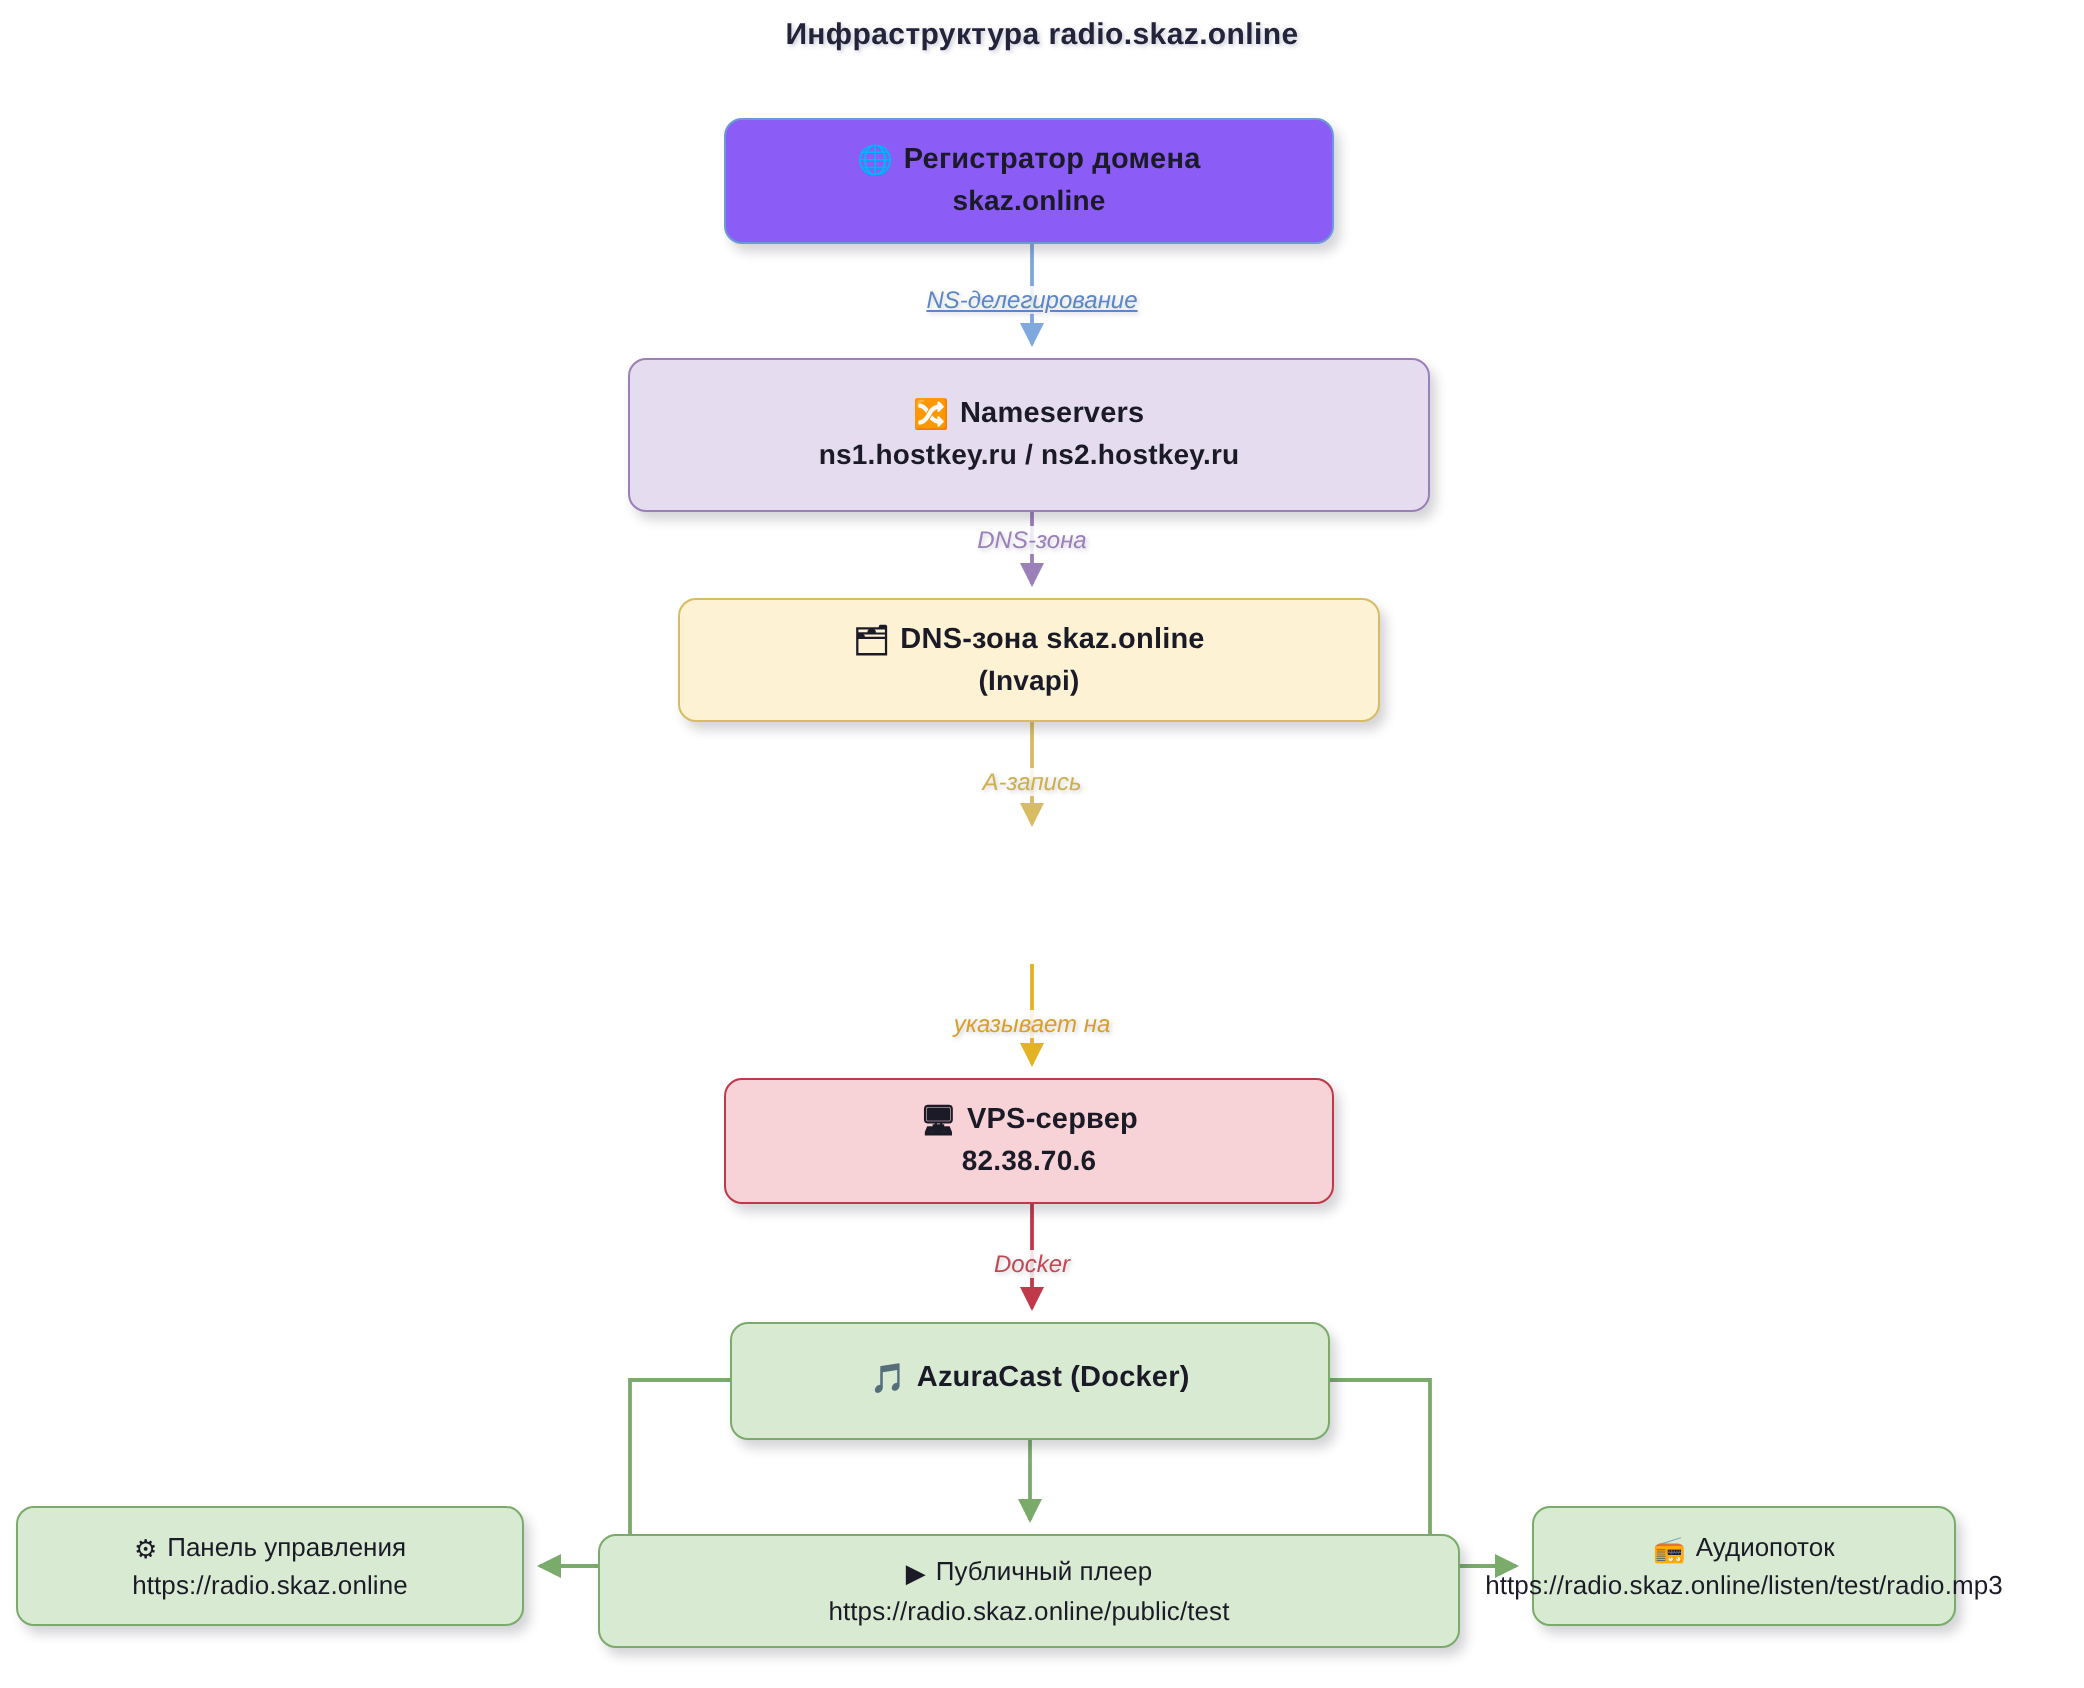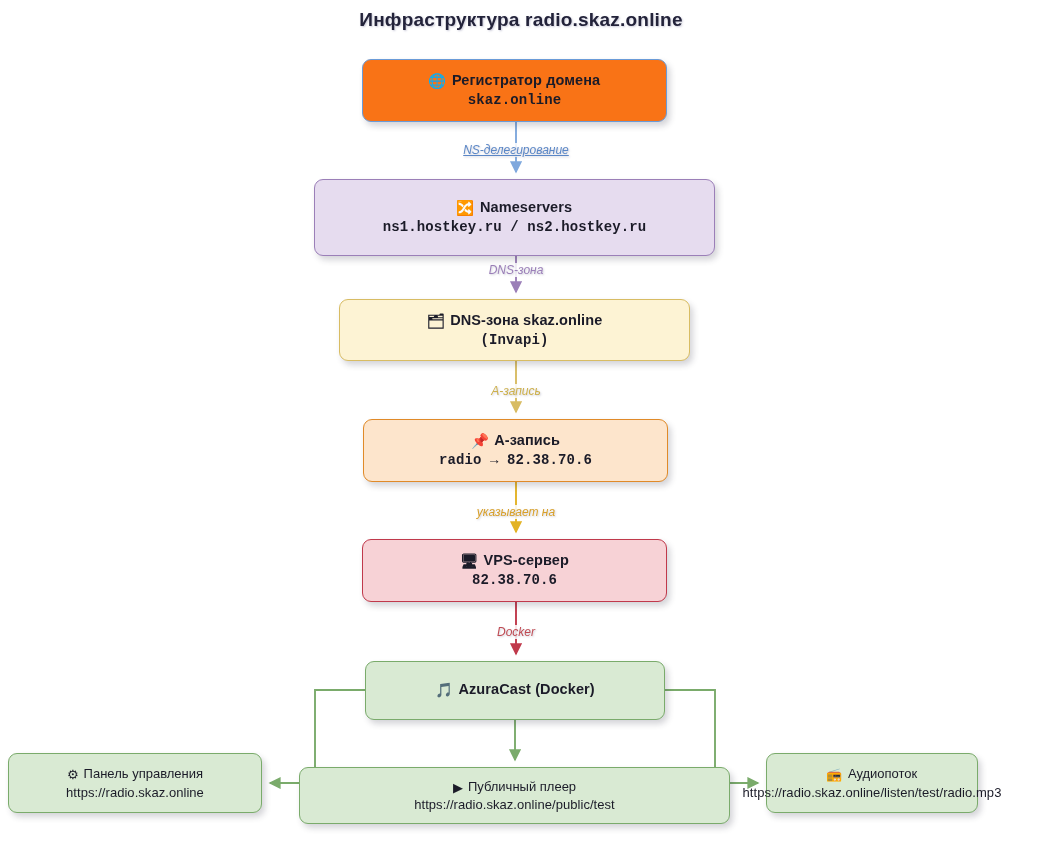--- a/index.html
+++ b/index.html
@@ -54,21 +54,20 @@
   .node-line.title {
     font-weight: bold;
     font-size: 14.5px;
     letter-spacing: 0.1px;
   }
 
   .node-line.sub {
     font-weight: bold;
     font-size: 14px;
     letter-spacing: 0.1px;
-    font-family: Liberation Mono, monospace;
   }
 
   .node-line.sub-light {
     font-weight: normal;
     font-size: 13px;
     letter-spacing: 0.05px;
   }
 
   .node-line.title-light {
     font-weight: normal;
@@ -76,21 +75,21 @@
   }
 
   .node-icon {
     display: inline-block;
     margin-right: 5px;
     vertical-align: -1px;
     font-family: "DejaVu Sans", sans-serif;
   }
 
   
-  .n-registrar { background: #f97316; border-color: #6a9bd8; }
+  .n-registrar { background: #8b5cf6; border-color: #6a9bd8; }
   .n-nameservers { background: #e6dcef; border-color: #9b7fb8; }
   .n-dnszone { background: #fdf3d4; border-color: #d8bc63; }
   .n-arecord { background: #fde5cc; border-color: #e08a28; }
   .n-vps { background: #f7d2d6; border-color: #c0394b; }
   .n-azuracast,
   .n-panel,
   .n-player,
   .n-stream { background: #d9ead3; border-color: #7aab6b; }
 
   
@@ -121,21 +120,21 @@
   .lbl-a       { left: 516px; top: 384px; color: #cdb04b; }
   .lbl-points  { left: 516px; top: 505px; color: #d8a02a; }
   .lbl-docker  { left: 516px; top: 625px; color: #bf4a52; }
 
   #page-title {
     position: absolute;
     left: 0;
     top: 9px;
     width: 1042px;
     text-align: center;
-    font-size: 19px;
+    font-size: 15px;
     font-weight: bold;
     color: #23233a;
     text-shadow: 1px 1px 2px rgba(140, 140, 170, 0.45);
     letter-spacing: 0.2px;
   }
 </style>
 </head>
 <body>
 
 <div id="diagram-root">
@@ -191,24 +190,20 @@
   <div id="node-nameservers" class="node n-nameservers">
     <span class="node-line title"><span class="node-icon">🔀</span><span>Nameservers</span></span>
     <span class="node-line sub">ns1.hostkey.ru / ns2.hostkey.ru</span>
   </div>
 
   <div id="node-dnszone" class="node n-dnszone">
     <span class="node-line title"><span class="node-icon">🗂</span><span>DNS-зона skaz.online</span></span>
     <span class="node-line sub">(Invapi)</span>
   </div>
 
-  <div id="node-arecord" class="node n-arecord">
-    <span class="node-line title"><span class="node-icon">📌</span><span>A-запись</span></span>
-    <span class="node-line sub">radio → 82.38.70.6</span>
-  </div>
 
   <div id="node-vps" class="node n-vps">
     <span class="node-line title"><span class="node-icon">🖥</span><span>VPS-сервер</span></span>
     <span class="node-line sub">82.38.70.6</span>
   </div>
 
   <div id="node-azuracast" class="node n-azuracast">
     <span class="node-line title"><span class="node-icon">🎵</span><span>AzuraCast (Docker)</span></span>
   </div>
 

